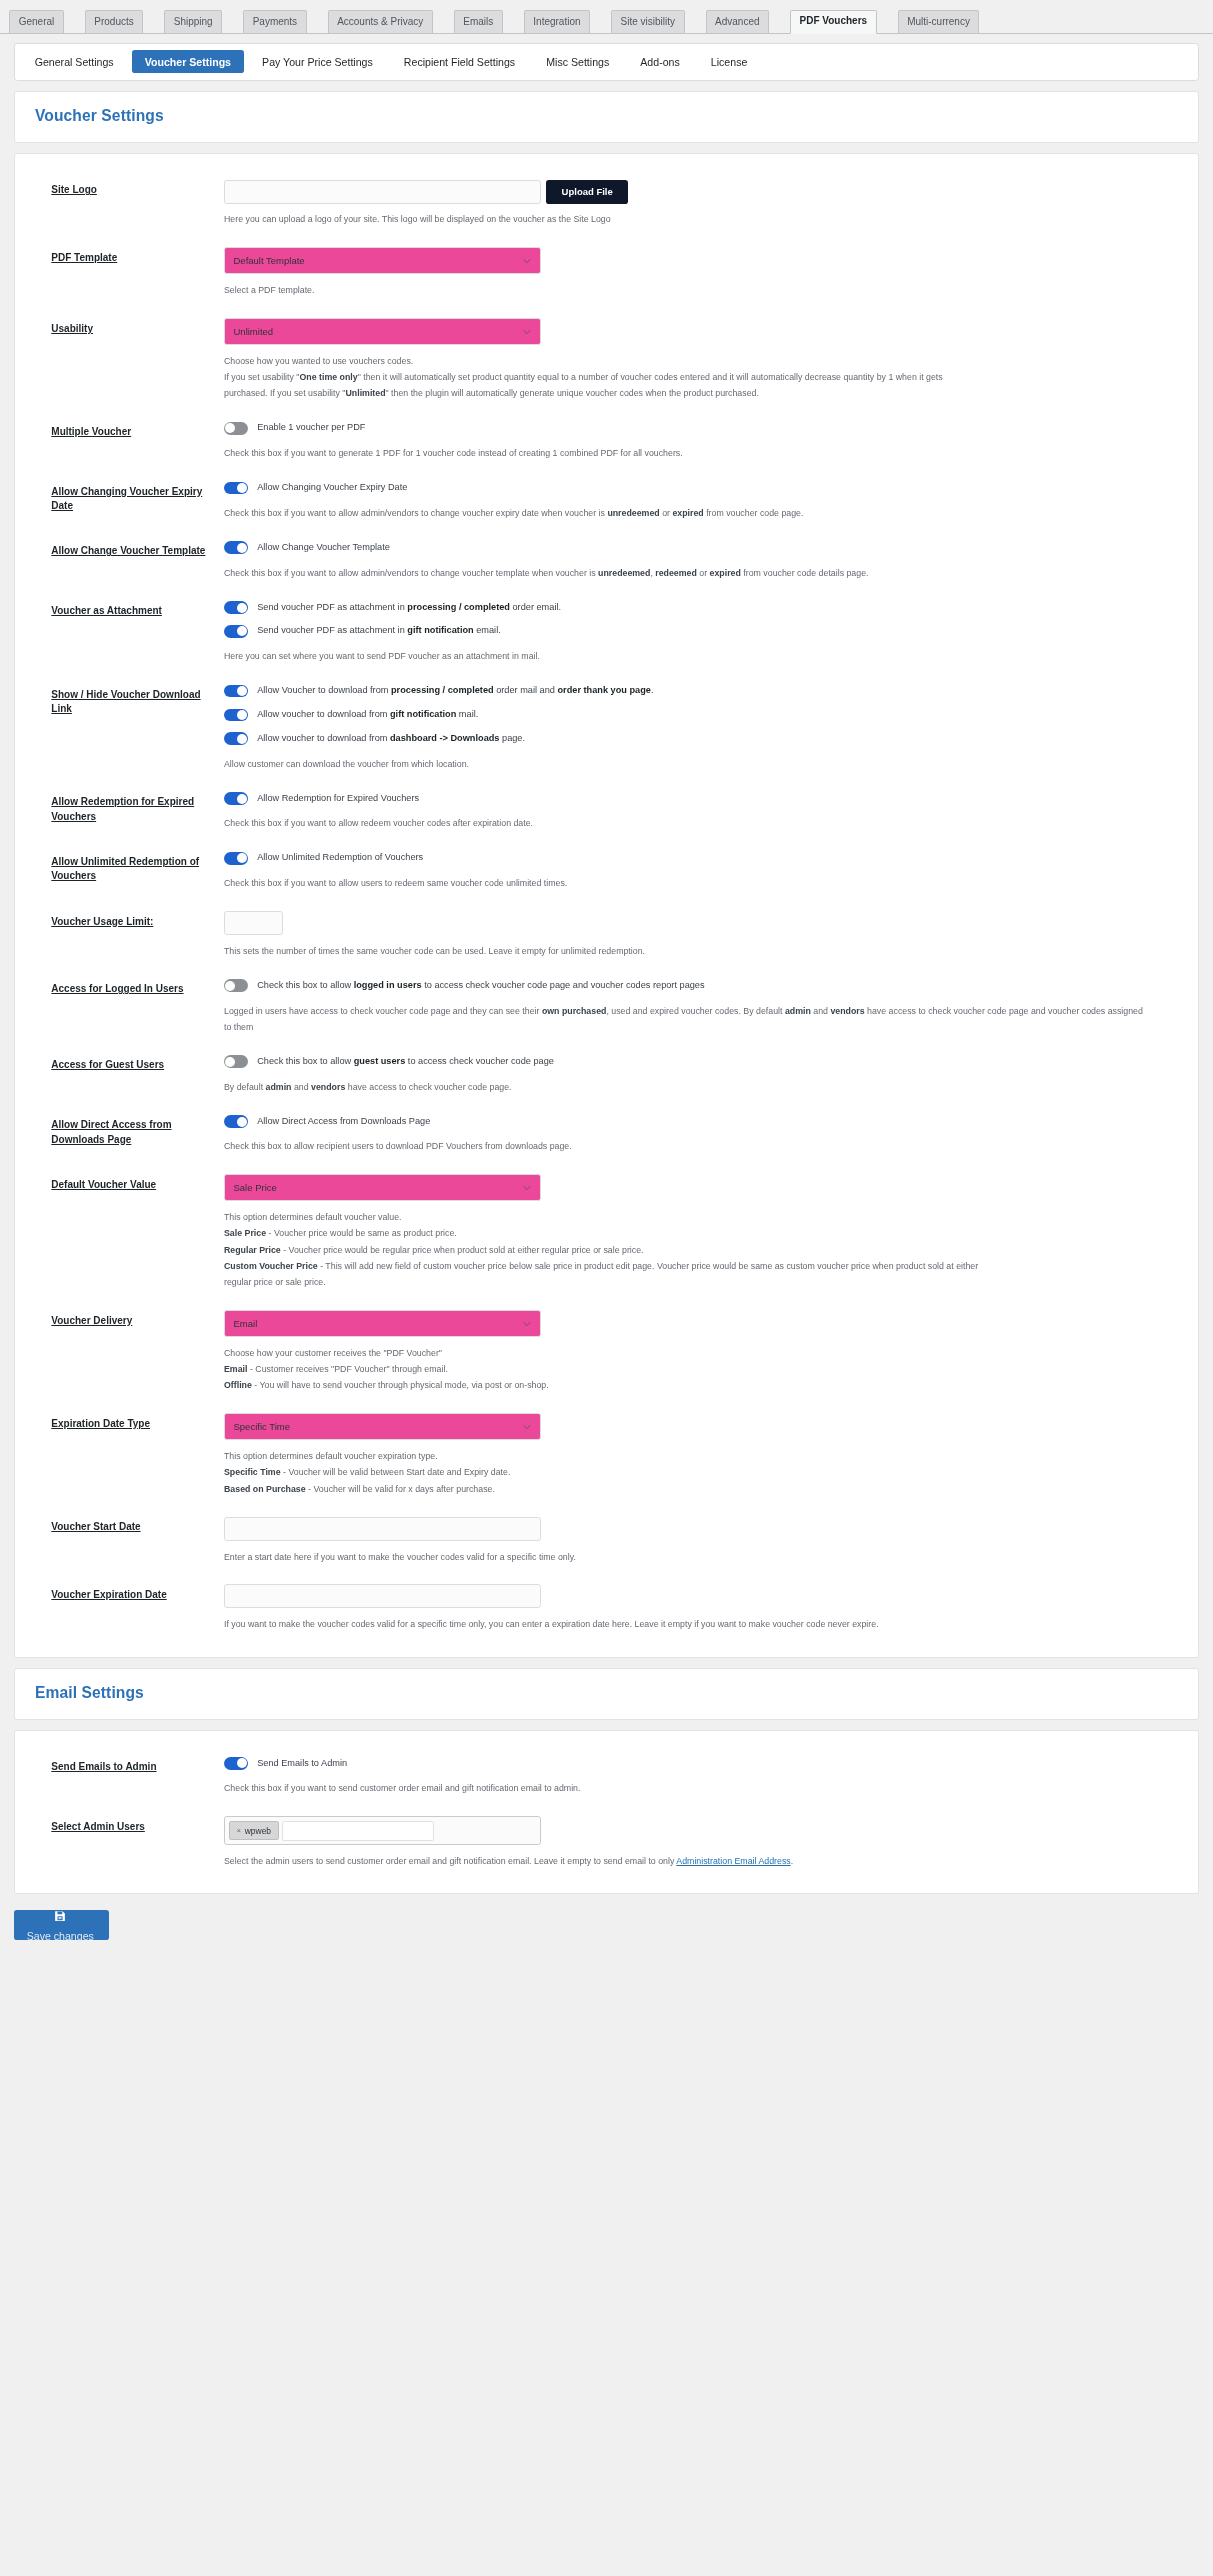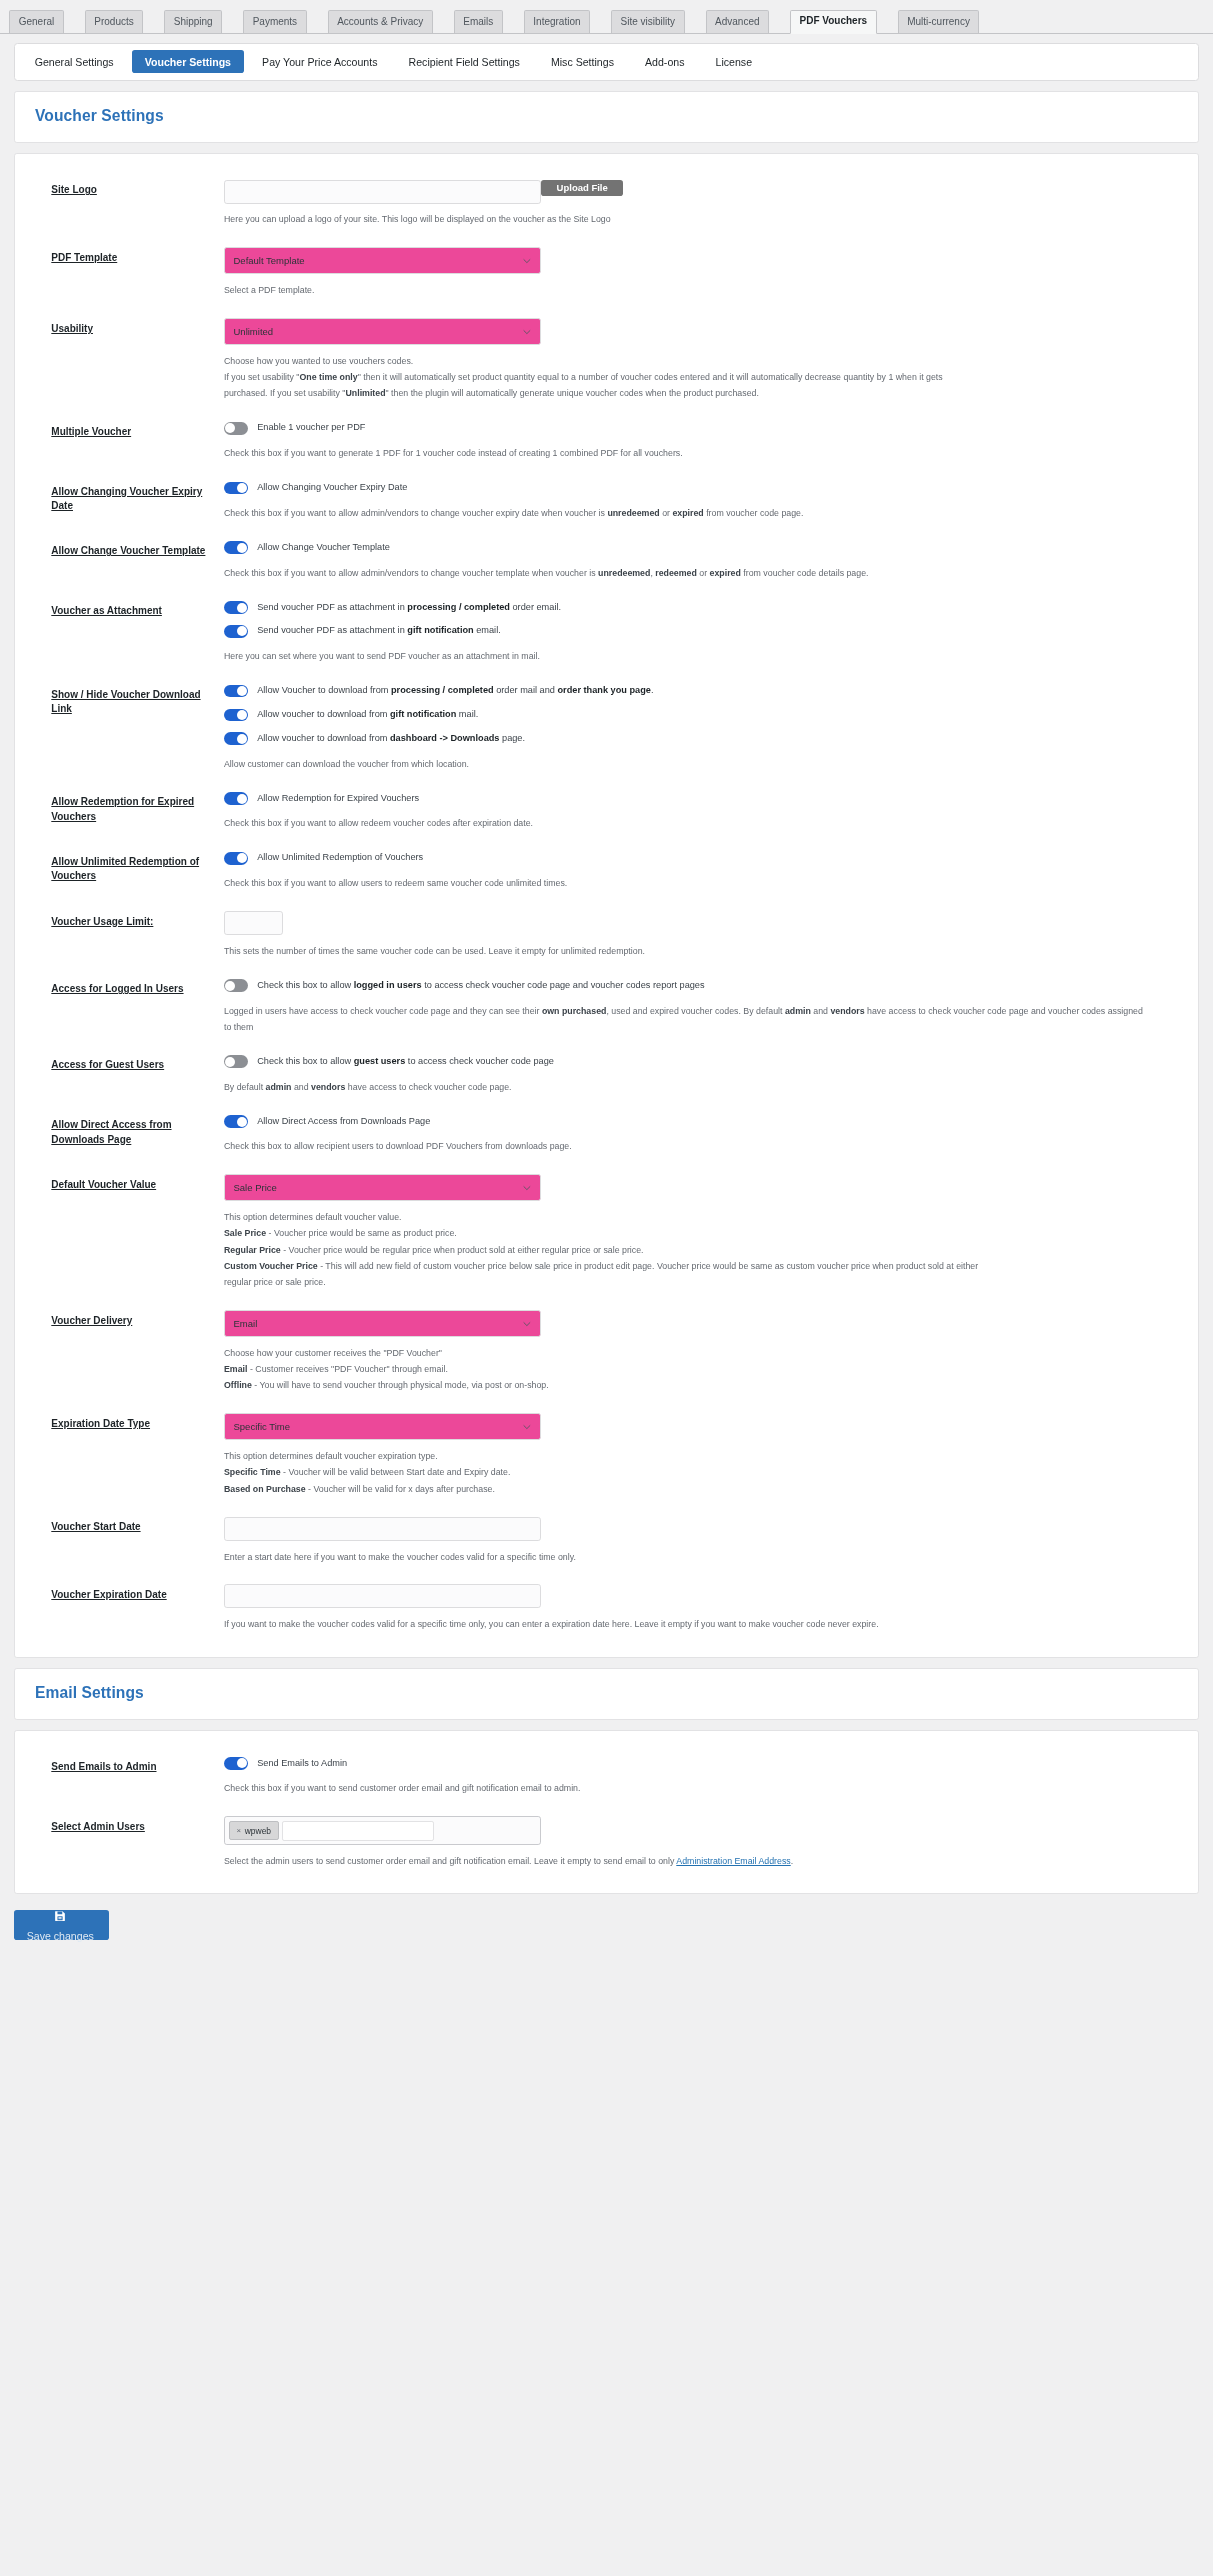--- a/index.html
+++ b/index.html
@@ -138,28 +138,29 @@
     background: #fbfbfc;
     padding: 0 7px;
     font-size: 9.5px;
     color: #2c3338;
     font-family: "Liberation Sans", sans-serif;
     outline: none;
   }
   .txt.small { width: 59px; }
   .row-inline { display: flex; align-items: stretch; }
   .upload-btn {
-    background: #737373;
+    background: #0f172a;
     color: #fff;
     border: none;
     border-radius: 2.8px;
     font-size: 9.5px;
     font-weight: 600;
     padding: 0 15.6px;
-    height: 16px;
+    margin-left: 5px;
+    height: 24px;
     cursor: pointer;
     font-family: "Liberation Sans", sans-serif;
     white-space: nowrap;
   }
 
   
   .sel {
     position: relative;
     width: 317px;
     height: 27px;
@@ -290,21 +291,21 @@
   <div class="wc-tab">Site visibility</div>
   <div class="wc-tab">Advanced</div>
   <div class="wc-tab active">PDF Vouchers</div>
   <div class="wc-tab">Multi-currency</div>
 </div>
 
 <div class="subnav-wrap">
   <div class="subnav">
     <div class="subnav-item">General Settings</div>
     <div class="subnav-item active">Voucher Settings</div>
-    <div class="subnav-item">Pay Your Price Accounts</div>
+    <div class="subnav-item">Pay Your Price Settings</div>
     <div class="subnav-item">Recipient Field Settings</div>
     <div class="subnav-item">Misc Settings</div>
     <div class="subnav-item">Add-ons</div>
     <div class="subnav-item">License</div>
   </div>
 </div>
 
 <div class="panel heading-panel">
   <h2 class="section-title">Voucher Settings</h2>
 </div>

